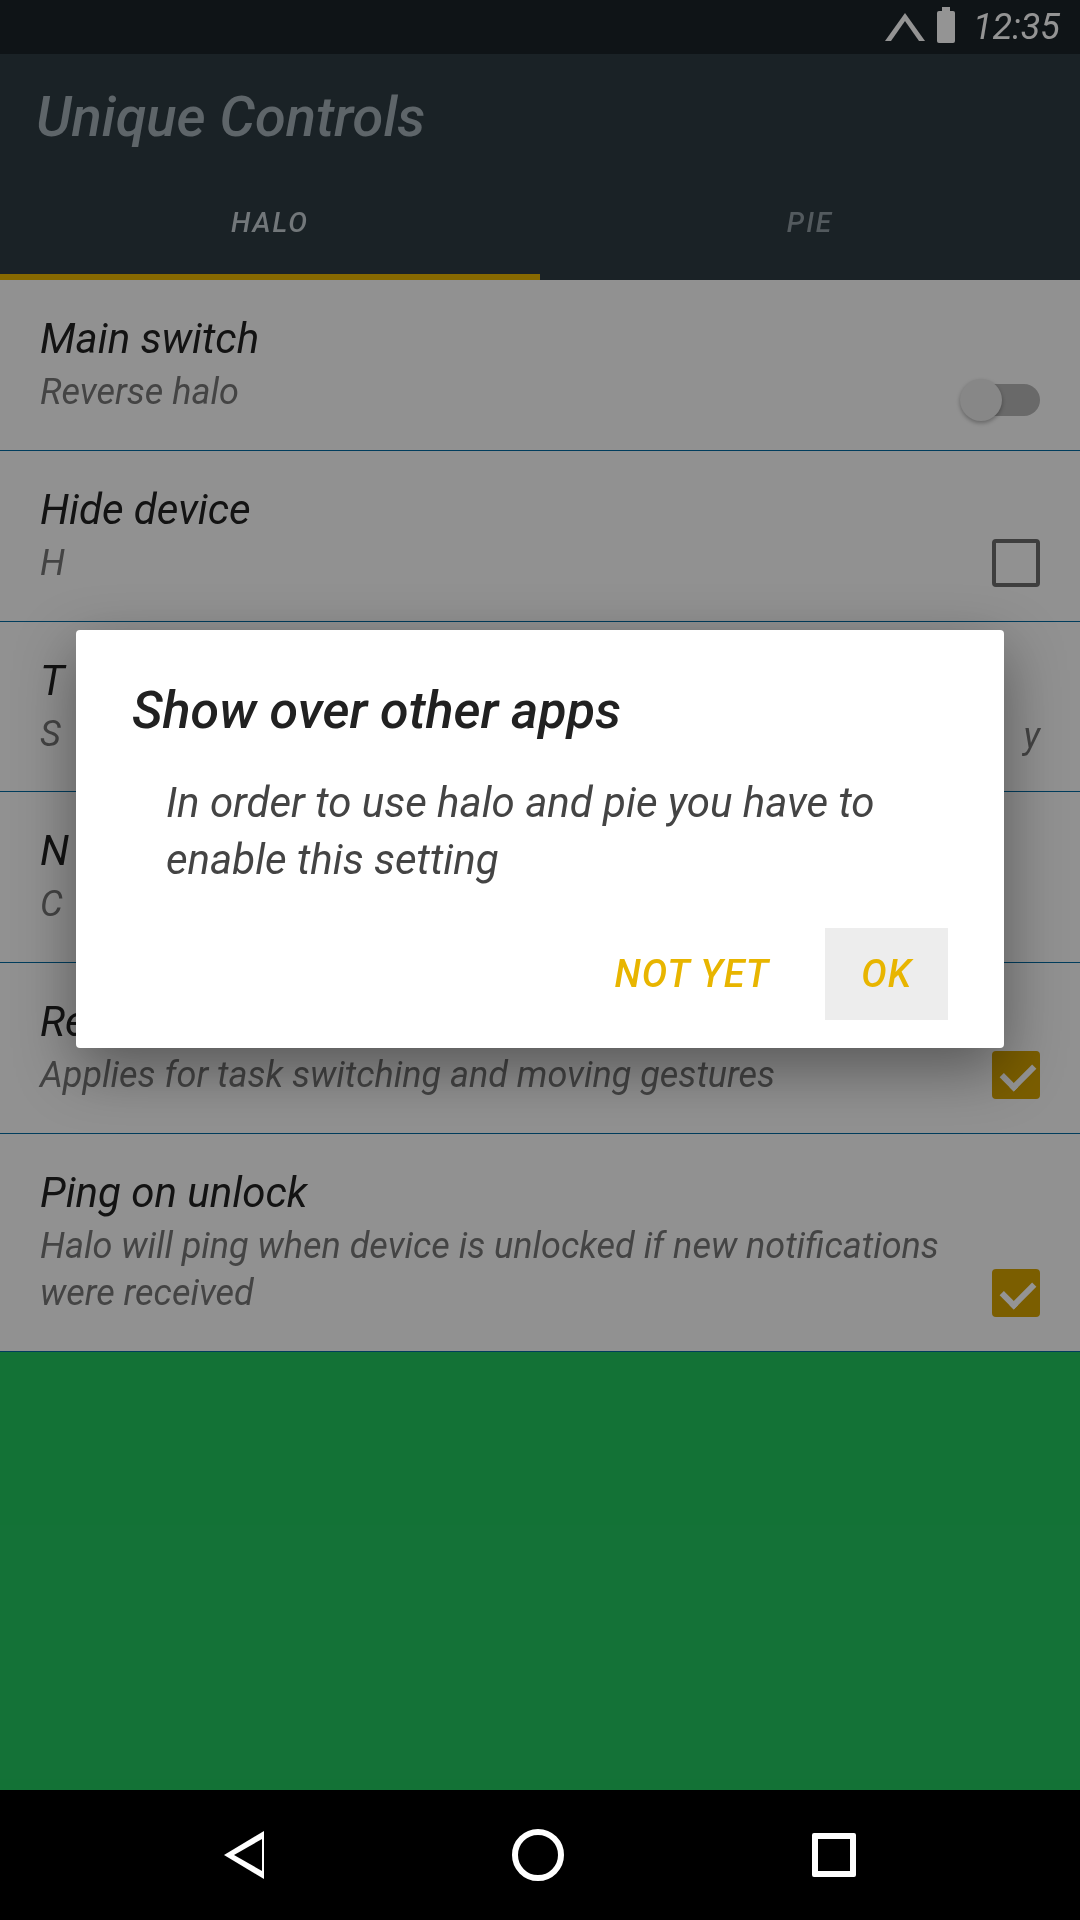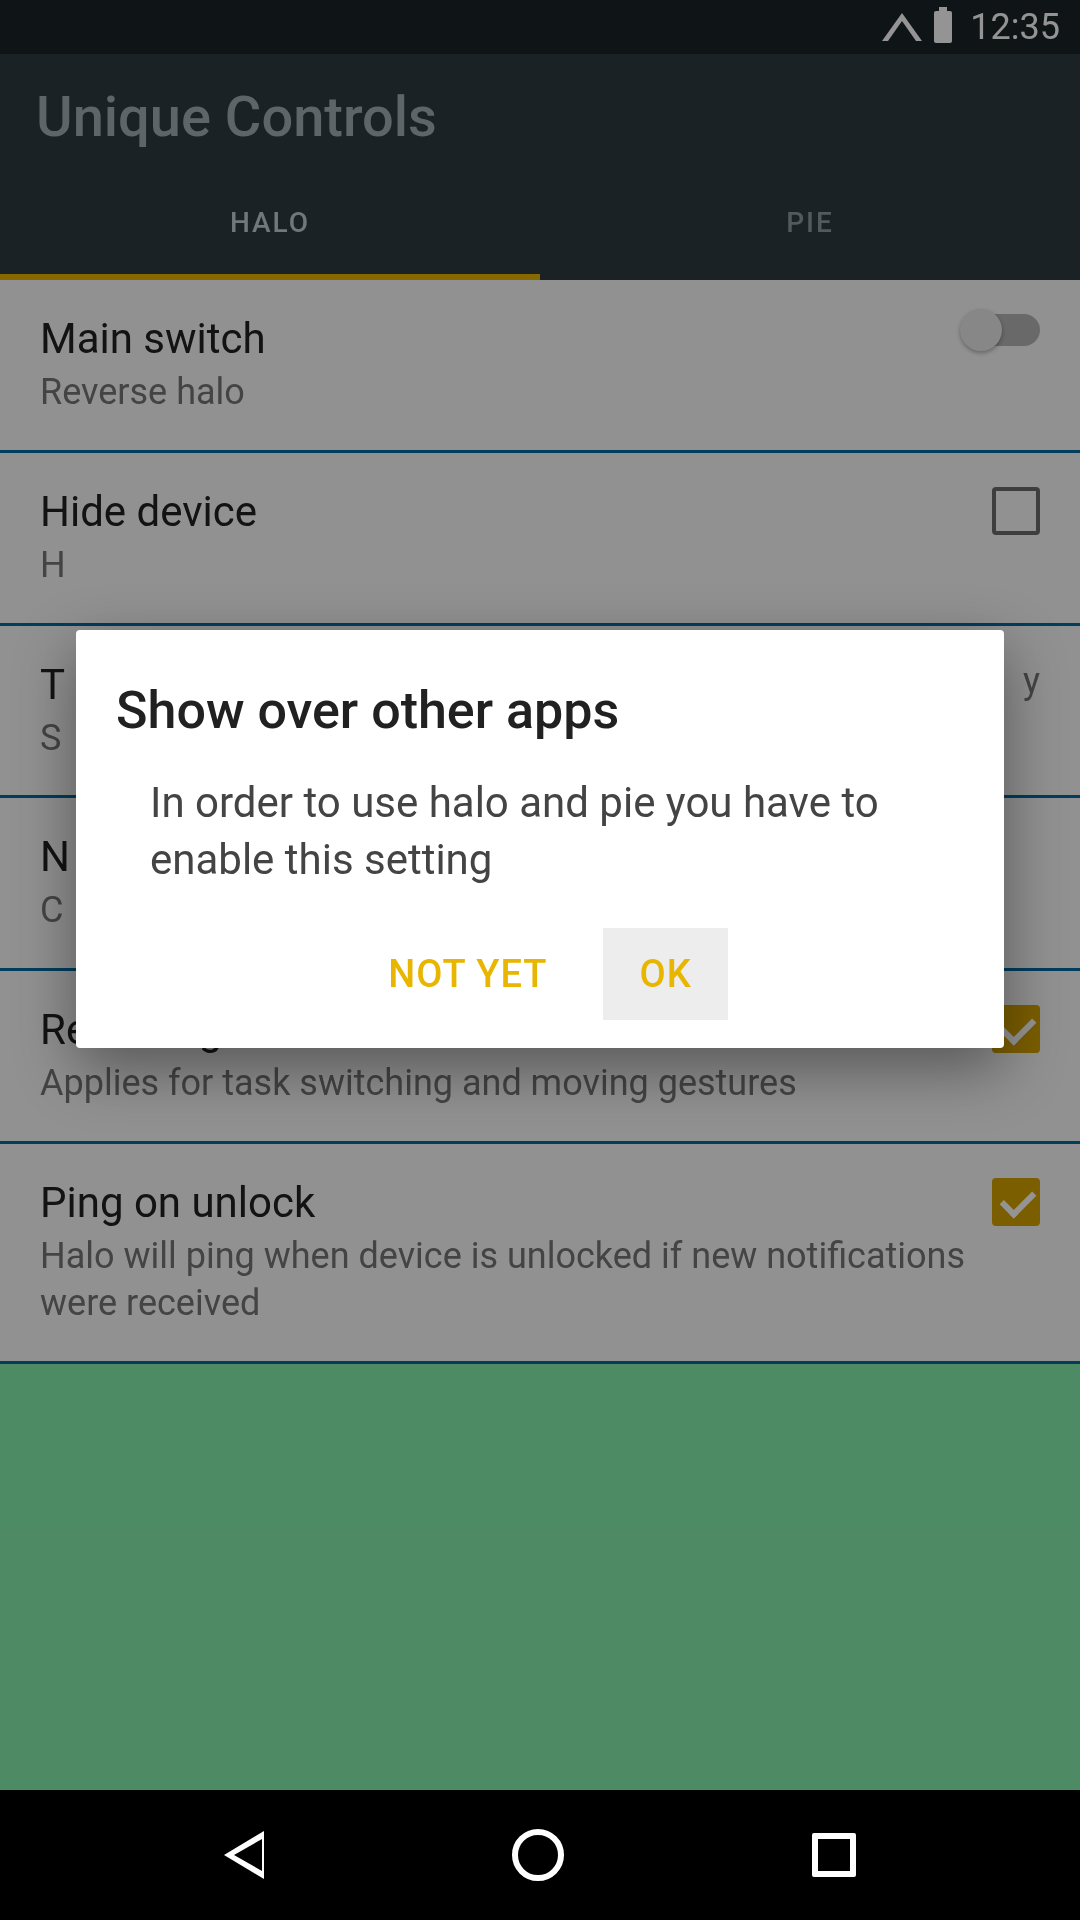--- a/index.html
+++ b/index.html
@@ -2,21 +2,22 @@
 <html><head>
 <meta charset="utf-8">
 <style>
   * { margin: 0; padding: 0; box-sizing: border-box; }
   html, body { width: 1080px; height: 1920px; font-family: Roboto, Arial, sans-serif; overflow: hidden; background: #000; }
   
   .screen {
     width: 1080px;
     height: 1920px;
     position: relative;
-    background: #86efac;
+    background: #22c55e;
+    font-style: italic;
   }
   
   
   .status-bar {
     height: 54px;
     background: #1a2329;
     display: flex;
     justify-content: flex-end;
     align-items: center;
     padding: 0 20px;
@@ -91,23 +92,23 @@
     color: #c4cdd2;
     border-bottom: 6px solid #e8b500;
   }
   
   
   .content {
     background: #fafafa;
   }
   .list-item {
     padding: 34px 40px;
-    border-bottom: 3px solid #0369a1;
-    display: flex;
-    align-items: flex-start;
+    border-bottom: 1px solid #0369a1;
+    display: flex;
+    align-items: flex-end;
   }
   .item-text {
     flex: 1;
   }
   .item-title {
     font-size: 42px;
     color: #212121;
     margin-bottom: 6px;
   }
   .item-subtitle {
@@ -199,39 +200,39 @@
     background: rgba(0,0,0,0.42);
   }
   
   
   .dialog {
     position: absolute;
     left: 76px; right: 76px;
     top: 630px;
     background: #fff;
     border-radius: 4px;
-    padding: 50px 40px 28px;
+    padding: 50px 56px 28px;
     box-shadow: 0 20px 60px rgba(0,0,0,0.4);
   }
   .dialog-title {
     font-size: 52px;
     font-weight: 500;
     color: #212121;
     margin-bottom: 34px;
   }
   .dialog-body {
     font-size: 42px;
     color: #444;
     line-height: 1.35;
     margin-bottom: 40px;
     margin-left: 34px;
   }
   .dialog-actions {
     display: flex;
-    justify-content: center;
+    justify-content: flex-end;
     gap: 20px;
     align-items: center;
   }
   .dialog-btn {
     font-size: 38px;
     font-weight: 500;
     color: #e8b500;
     padding: 24px 36px;
     letter-spacing: 1px;
   }

